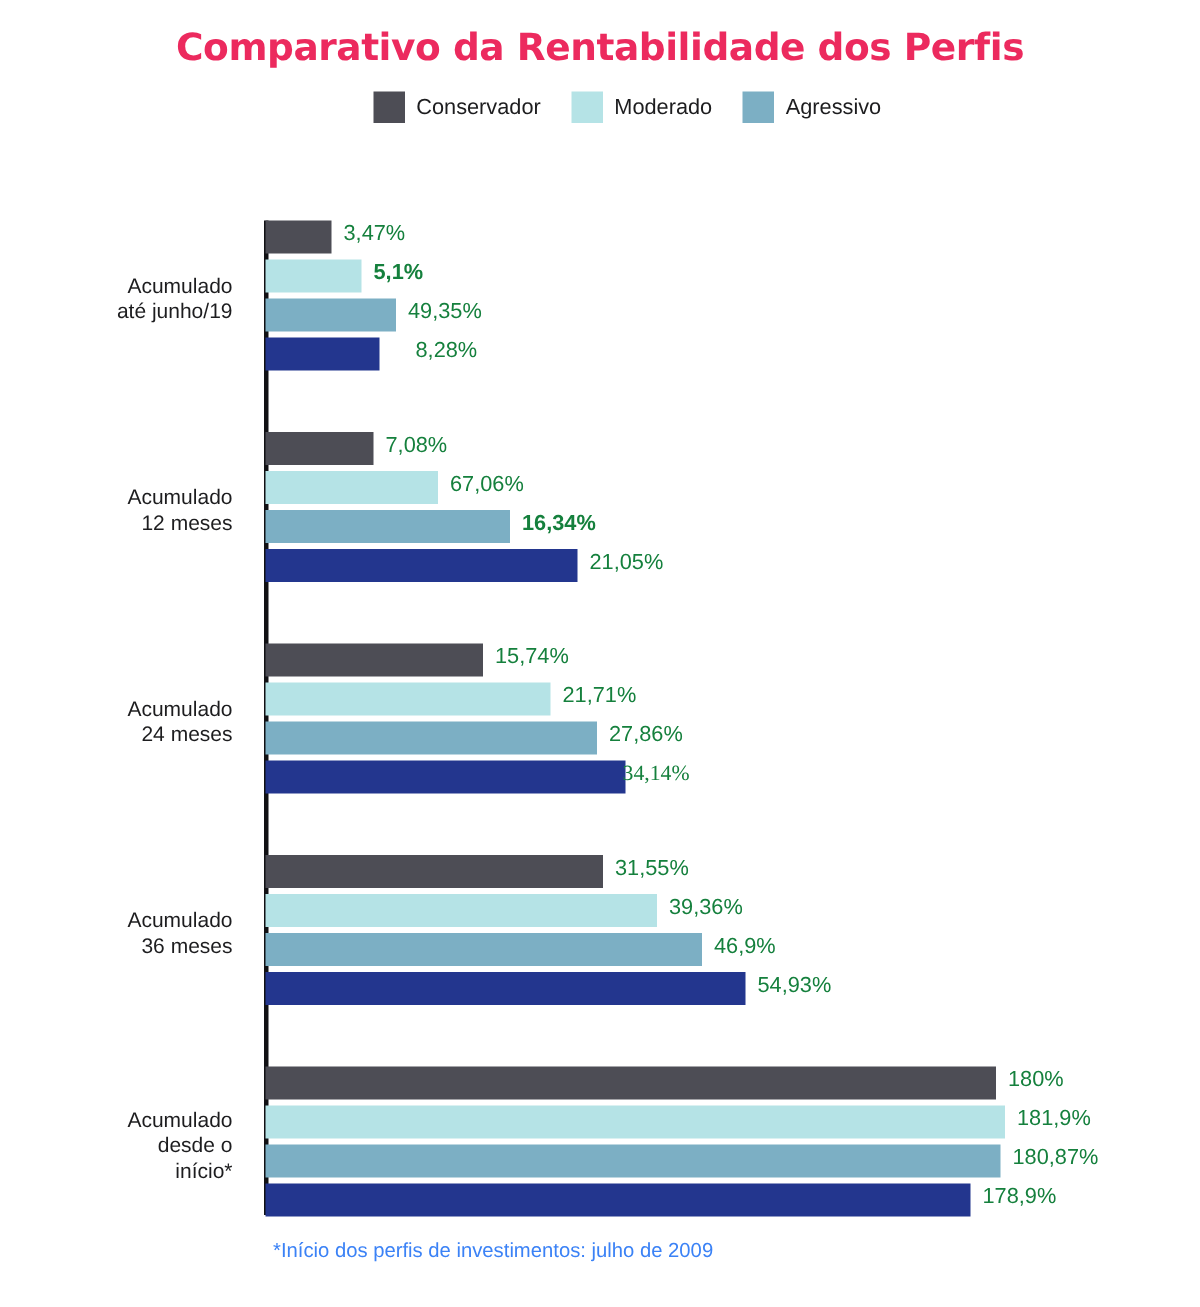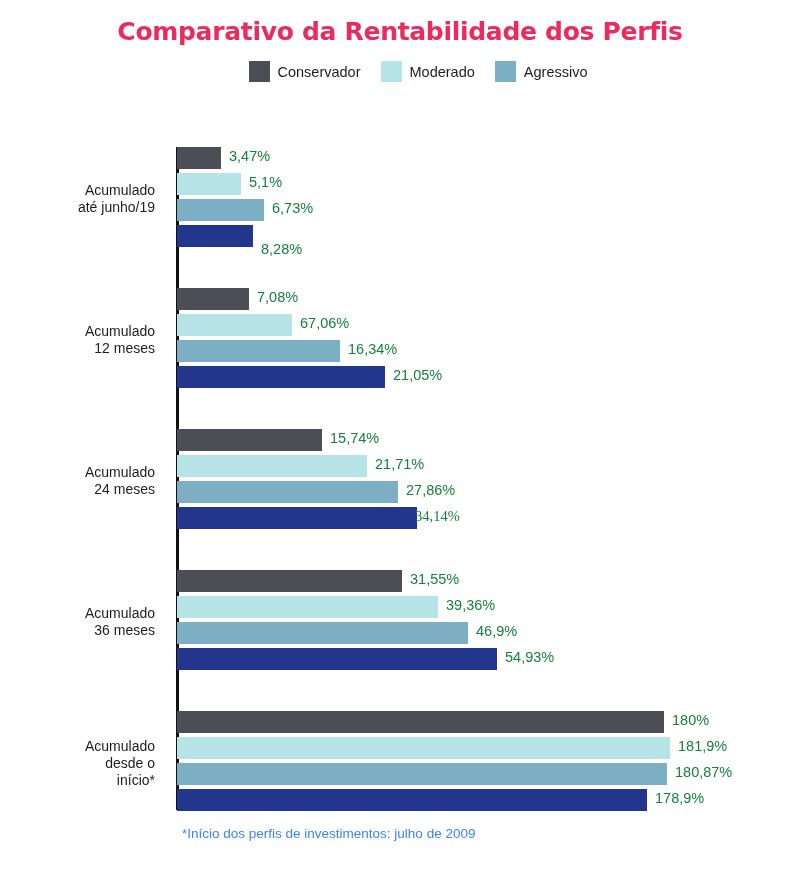--- a/index.html
+++ b/index.html
@@ -150,49 +150,49 @@
           <div>Acumulado</div>
           <div>até junho/19</div>
         </div>
         <div class="bars">
           <div class="bar-row">
             <div class="bar" style="width: 44px; background: rgb(77, 77, 85);"></div>
             <div class="bar-value" style="left: 52px;">3,47%</div>
           </div>
           <div class="bar-row">
             <div class="bar" style="width: 64px; background: rgb(181, 227, 230);"></div>
-            <div class="bar-value" style="left: 72px;">5,1%</div>
+            <div class="bar-value" style="left: 72px; font-weight: bold;">5,1%</div>
           </div>
           <div class="bar-row">
             <div class="bar" style="width: 87px; background: rgb(124, 175, 196);"></div>
-            <div class="bar-value" style="left: 95px;">6,73%</div>
+            <div class="bar-value" style="left: 95px;">49,35%</div>
           </div>
           <div class="bar-row">
             <div class="bar" style="width: 76px; background: rgb(35, 54, 142);"></div>
-            <div class="bar-value" style="left: 84px; margin-top: 15px;">8,28%</div>
+            <div class="bar-value" style="left: 100px;">8,28%</div>
           </div>
         </div>
       </div>
       <div class="group" style="top: 145px;">
         <div class="group-label" style="top: 35px;">
           <div>Acumulado</div>
           <div>12 meses</div>
         </div>
         <div class="bars">
           <div class="bar-row">
             <div class="bar" style="width: 72px; background: rgb(77, 77, 85);"></div>
             <div class="bar-value" style="left: 80px;">7,08%</div>
           </div>
           <div class="bar-row">
             <div class="bar" style="width: 115px; background: rgb(181, 227, 230);"></div>
             <div class="bar-value" style="left: 123px;">67,06%</div>
           </div>
           <div class="bar-row">
             <div class="bar" style="width: 163px; background: rgb(124, 175, 196);"></div>
-            <div class="bar-value" style="left: 171px;">16,34%</div>
+            <div class="bar-value" style="left: 171px; font-weight: bold;">16,34%</div>
           </div>
           <div class="bar-row">
             <div class="bar" style="width: 208px; background: rgb(35, 54, 142);"></div>
             <div class="bar-value" style="left: 216px;">21,05%</div>
           </div>
         </div>
       </div>
       <div class="group" style="top: 286px;">
         <div class="group-label" style="top: 35px;">
           <div>Acumulado</div>

